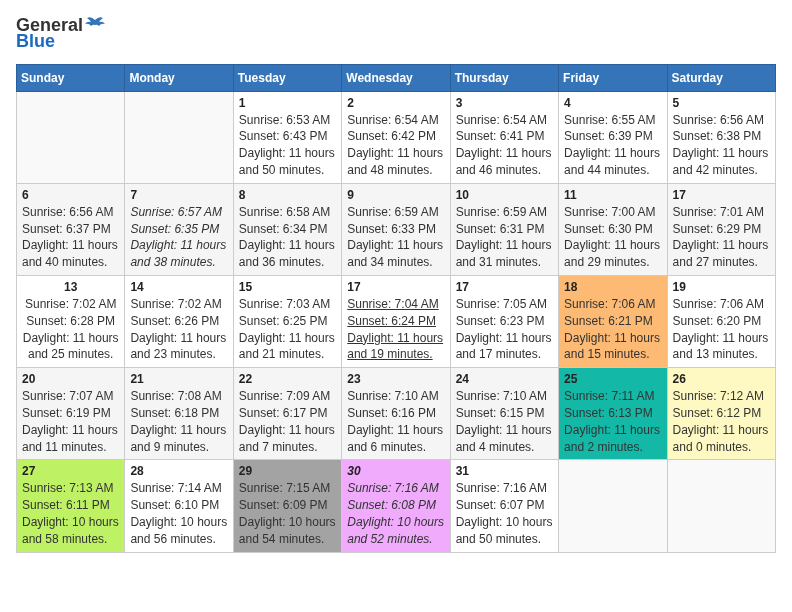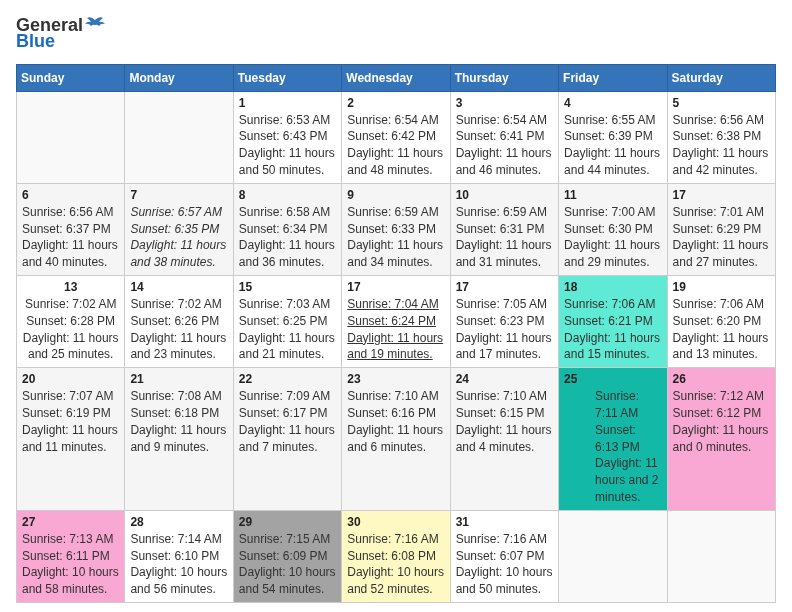--- a/index.html
+++ b/index.html
@@ -218,21 +218,21 @@
           <div class="day-info" style="white-space: pre-line; text-decoration: underline;">Sunrise: 7:04 AM
 Sunset: 6:24 PM
 Daylight: 11 hours and 19 minutes.</div>
         </td>
         <td style="background: rgb(255, 255, 255);">
           <div class="day-number">17</div>
           <div class="day-info" style="white-space: pre-line;">Sunrise: 7:05 AM
 Sunset: 6:23 PM
 Daylight: 11 hours and 17 minutes.</div>
         </td>
-        <td style="background: #5eead4;">
+        <td style="background: #fdba74;">
           <div class="day-number">18</div>
           <div class="day-info" style="white-space: pre-line;">Sunrise: 7:06 AM
 Sunset: 6:21 PM
 Daylight: 11 hours and 15 minutes.</div>
         </td>
         <td style="background: rgb(255, 255, 255);">
           <div class="day-number">19</div>
           <div class="day-info" style="white-space: pre-line;">Sunrise: 7:06 AM
 Sunset: 6:20 PM
 Daylight: 11 hours and 13 minutes.</div>
@@ -264,51 +264,51 @@
 Daylight: 11 hours and 6 minutes.</div>
         </td>
         <td style="background: rgb(245, 245, 245);">
           <div class="day-number">24</div>
           <div class="day-info" style="white-space: pre-line;">Sunrise: 7:10 AM
 Sunset: 6:15 PM
 Daylight: 11 hours and 4 minutes.</div>
         </td>
         <td style="background: #14b8a6;">
           <div class="day-number">25</div>
-          <div class="day-info" style="white-space: pre-line; margin-left: 31px;">Sunrise: 7:11 AM
+          <div class="day-info" style="white-space: pre-line;">Sunrise: 7:11 AM
 Sunset: 6:13 PM
 Daylight: 11 hours and 2 minutes.</div>
         </td>
-        <td style="background: #f9a8d4; margin-left: 28px;">
+        <td style="background: #fef9c3; margin-left: 28px;">
           <div class="day-number">26</div>
           <div class="day-info" style="white-space: pre-line;">Sunrise: 7:12 AM
 Sunset: 6:12 PM
 Daylight: 11 hours and 0 minutes.</div>
         </td>
       </tr>
       <tr>
-        <td style="background: #f9a8d4; margin-left: 26px;">
+        <td style="background: #bef264; margin-left: 26px;">
           <div class="day-number">27</div>
           <div class="day-info" style="white-space: pre-line;">Sunrise: 7:13 AM
 Sunset: 6:11 PM
 Daylight: 10 hours and 58 minutes.</div>
         </td>
         <td style="background: rgb(255, 255, 255);">
           <div class="day-number">28</div>
           <div class="day-info" style="white-space: pre-line;">Sunrise: 7:14 AM
 Sunset: 6:10 PM
 Daylight: 10 hours and 56 minutes.</div>
         </td>
         <td style="background: #a3a3a3;">
           <div class="day-number">29</div>
           <div class="day-info" style="white-space: pre-line;">Sunrise: 7:15 AM
 Sunset: 6:09 PM
 Daylight: 10 hours and 54 minutes.</div>
         </td>
-        <td style="background: #fef9c3;">
+        <td style="background: #f0abfc; font-style: italic;">
           <div class="day-number">30</div>
           <div class="day-info" style="white-space: pre-line;">Sunrise: 7:16 AM
 Sunset: 6:08 PM
 Daylight: 10 hours and 52 minutes.</div>
         </td>
         <td style="background: rgb(255, 255, 255);">
           <div class="day-number">31</div>
           <div class="day-info" style="white-space: pre-line;">Sunrise: 7:16 AM
 Sunset: 6:07 PM
 Daylight: 10 hours and 50 minutes.</div>

